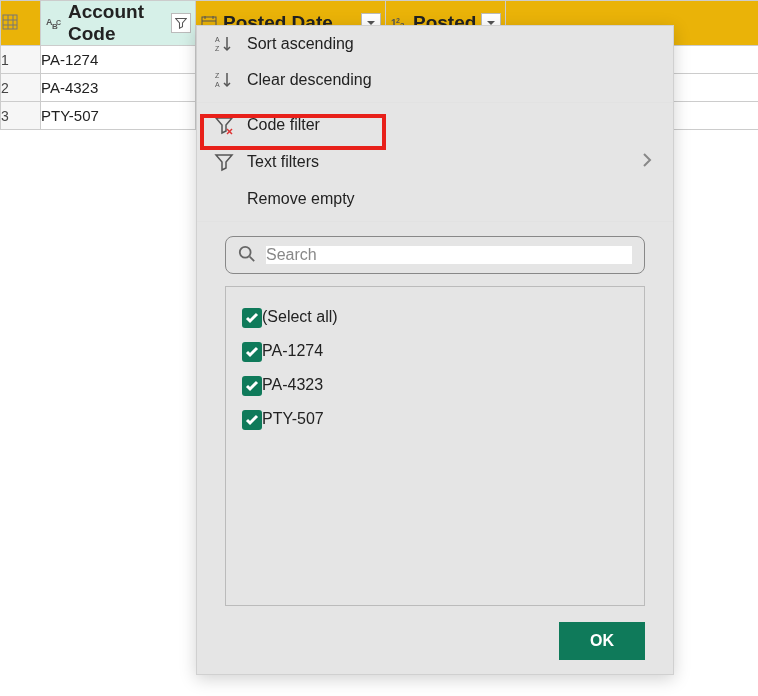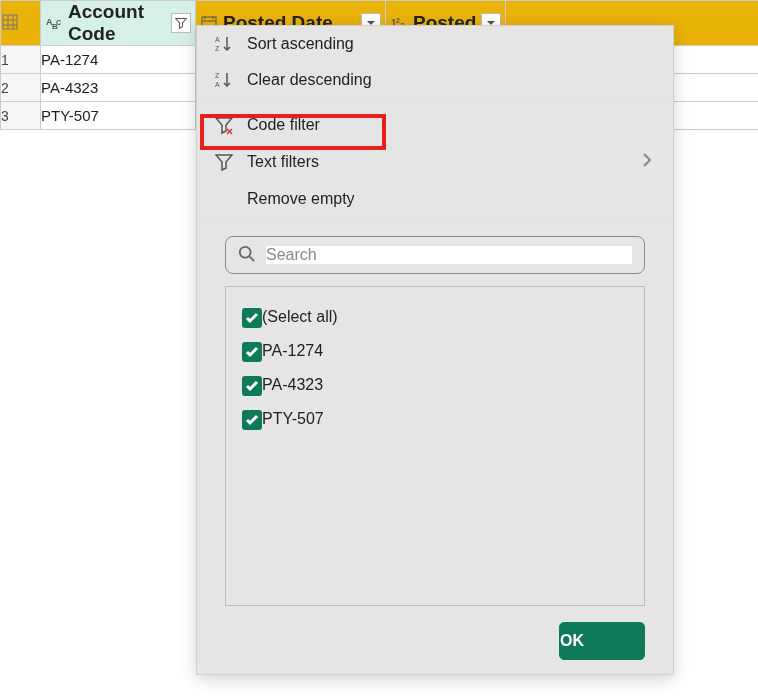--- a/index.html
+++ b/index.html
@@ -81,21 +81,21 @@
       margin: 0 28px; border:1px solid #bbb; height:320px; padding:14px 16px; overflow:auto;
     }
     .check-item { display:flex; align-items:flex-start; padding:7px 0; font-size:16px;}
     .cbox {
       width:20px; height:20px; border-radius:3px; background:#0f7a5a; display:flex; align-items:center; justify-content:center; cursor:pointer;
     }
     .cbox svg{width:14px;height:14px;stroke:#fff;stroke-width:3;fill:none;}
 
     .btn-row { display:flex; justify-content:flex-end; gap:12px; padding: 16px 28px 0;}
     .btn {
-      min-width:86px; height:38px; border-radius:5px; font-size:16px; cursor:pointer; display:flex; align-items:center; justify-content:flex-start;
+      min-width:86px; height:38px; border-radius:0; font-size:16px; cursor:pointer; display:flex; align-items:center; justify-content:center;
     }
     .btn-primary { background:#0f7a5a; color:#fff; border:1px solid #0f7a5a; font-weight:600;}
     .btn-secondary { background:#fff; color:#222; border:1px solid #888;}
   </style>
 </head>
 <body>
 
 <table class="grid">
   <tbody>
       <tr>

